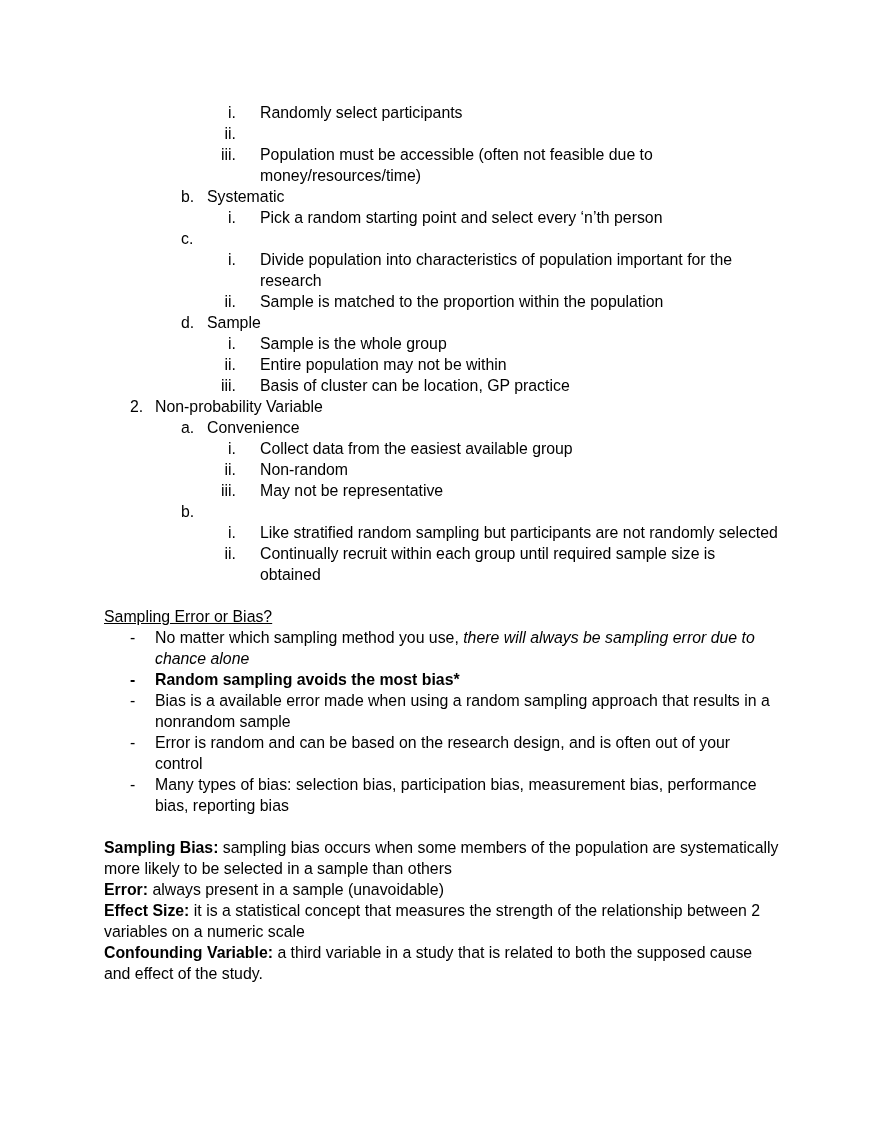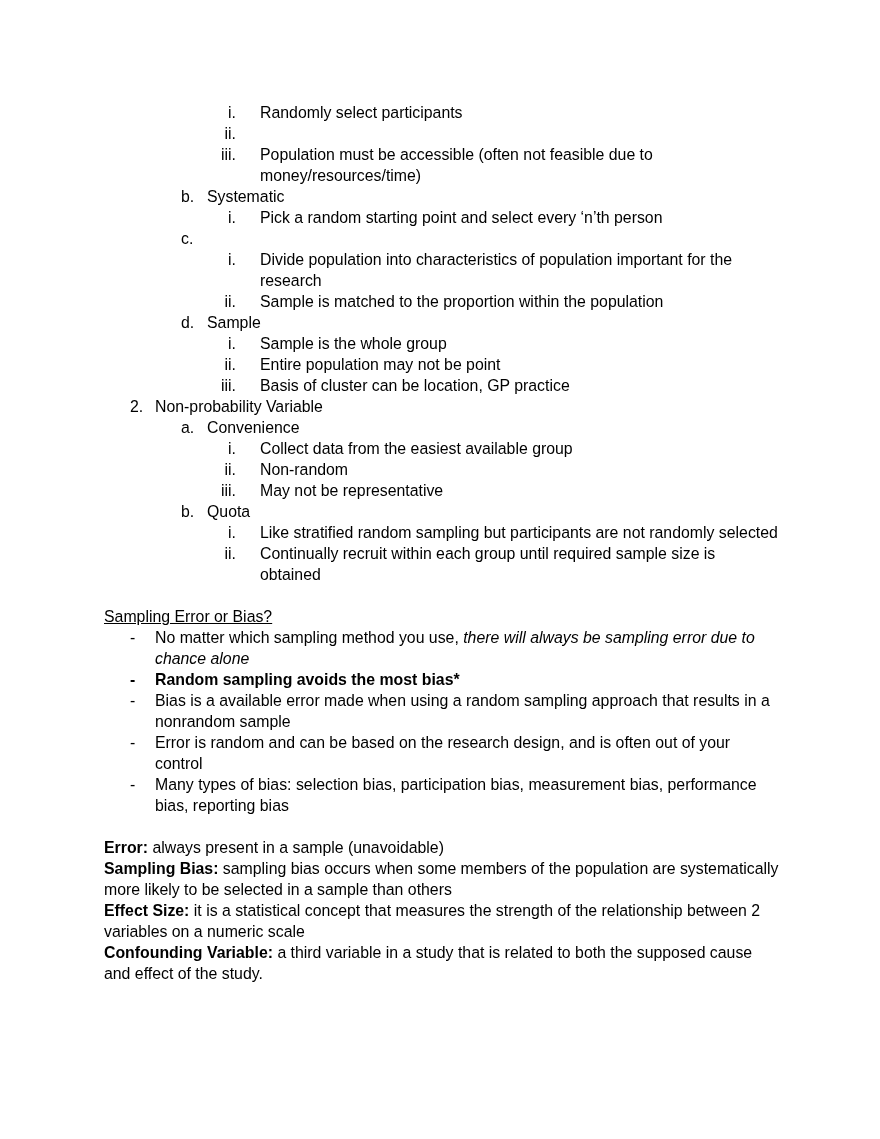--- a/index.html
+++ b/index.html
@@ -83,21 +83,21 @@
         <div class="row l2">
           <span class="marker">d.</span>
           <span class="text">Sample</span>
         </div>
         <div class="row l3">
           <span class="marker">i.</span>
           <span class="text">Sample is the whole group</span>
         </div>
         <div class="row l3">
           <span class="marker">ii.</span>
-          <span class="text">Entire population may not be point</span>
+          <span class="text">Entire population may not be within</span>
         </div>
         <div class="row l3">
           <span class="marker">iii.</span>
           <span class="text">Basis of cluster can be location, GP practice</span>
         </div>
         <div class="row l1">
           <span class="marker">2.</span>
           <span class="text">Non-probability Variable</span>
         </div>
         <div class="row l2">
@@ -111,21 +111,20 @@
         <div class="row l3">
           <span class="marker">ii.</span>
           <span class="text">Non-random</span>
         </div>
         <div class="row l3">
           <span class="marker">iii.</span>
           <span class="text">May not be representative</span>
         </div>
         <div class="row l2">
           <span class="marker">b.</span>
-          <span class="text">Quota</span>
         </div>
         <div class="row l3">
           <span class="marker">i.</span>
           <span class="text">Like stratified random sampling but participants are not randomly selected</span>
         </div>
         <div class="row l3">
           <span class="marker">ii.</span>
           <span class="text">Continually recruit within each group until required sample size is obtained</span>
         </div>
       </div>
@@ -153,20 +152,20 @@
         </div>
         <div class="row l1">
           <span class="marker">-</span>
           <span class="text"><span>Many types of bias: selection bias, participation bias, measurement bias, performance bias, reporting bias</span></span>
         </div>
       </div>
 
     <div class="blank"></div>
 
     <div id="definitions">
+        <div class="def"><span class="bold">Sampling Bias:</span><span> sampling bias occurs when some members of the population are systematically more likely to be selected in a sample than others</span></div>
         <div class="def"><span class="bold">Error:</span><span> always present in a sample (unavoidable)</span></div>
-        <div class="def"><span class="bold">Sampling Bias:</span><span> sampling bias occurs when some members of the population are systematically more likely to be selected in a sample than others</span></div>
         <div class="def"><span class="bold">Effect Size:</span><span> it is a statistical concept that measures the strength of the relationship between 2 variables on a numeric scale</span></div>
         <div class="def"><span class="bold">Confounding Variable:</span><span> a third variable in a study that is related to both the supposed cause and effect of the study.</span></div>
       </div>
 
   </div>
 </div>
 
 </body></html>

